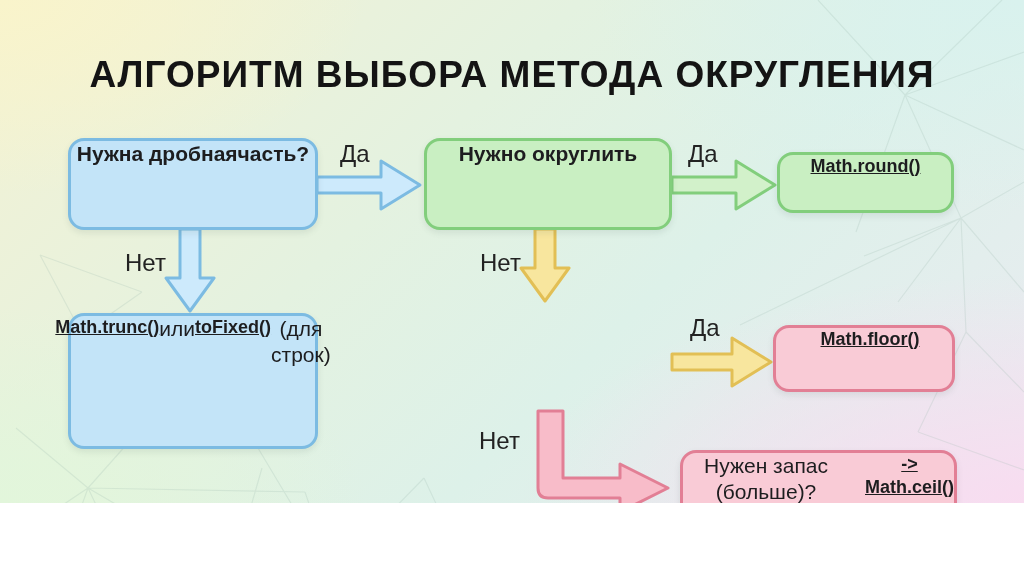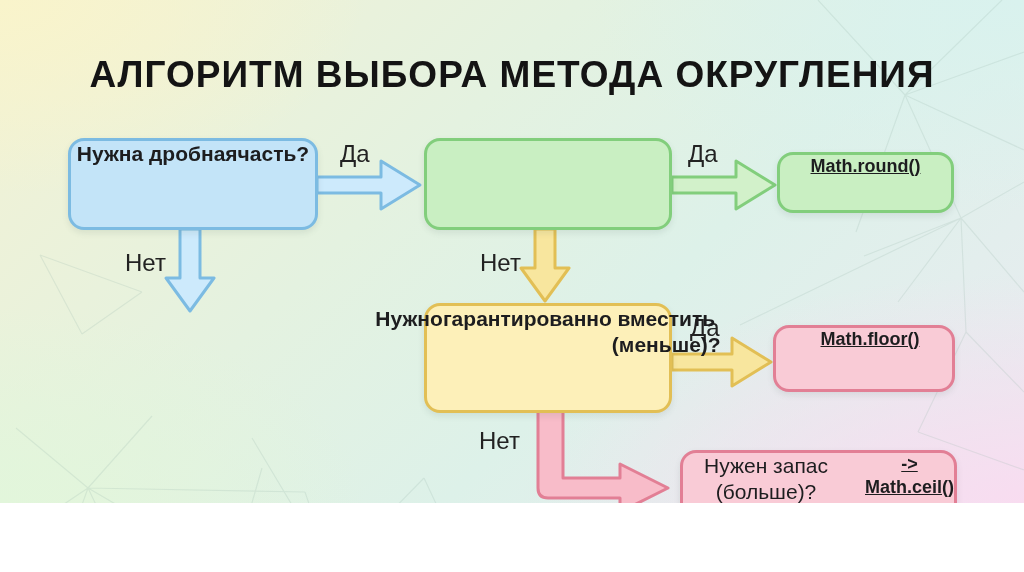--- a/index.html
+++ b/index.html
@@ -91,32 +91,34 @@
   <div class="edge-label" style="left:480px;top:249px;width:46px">Нет</div>
   <div class="edge-label" style="left:690px;top:314px;width:40px">Да</div>
   <div class="edge-label" style="left:479px;top:427px;width:46px">Нет</div>
 
   <div class="node blue n1">
     <span>Нужна дробная</span>
     <span>часть?</span>
   </div>
 
   <div class="node green n2">
+    <span>Нужно округлить</span>
   </div>
 
   <div class="node green n3">
     <span class="code">Math.round()</span>
   </div>
 
+  <div class="node blue n4">
+    <span class="code">Math.trunc()</span>
+    <span class="regular">или</span>
+    <span class="code">toFixed()</span>
+    <span class="regular">(для строк)</span>
+  </div>
 
-  <div class="node yellow n5">
-    <span>Нужно</span>
-    <span>гарантированно</span>
-    <span>вместить (меньше)?</span>
-  </div>
 
   <div class="node pink n6">
     <span class="code">Math.floor()</span>
   </div>
 
   <div class="node pink n7">
     <span class="regular">Нужен запас (больше)?</span>
     <span class="code">-&gt; Math.ceil()</span>
   </div>
 

